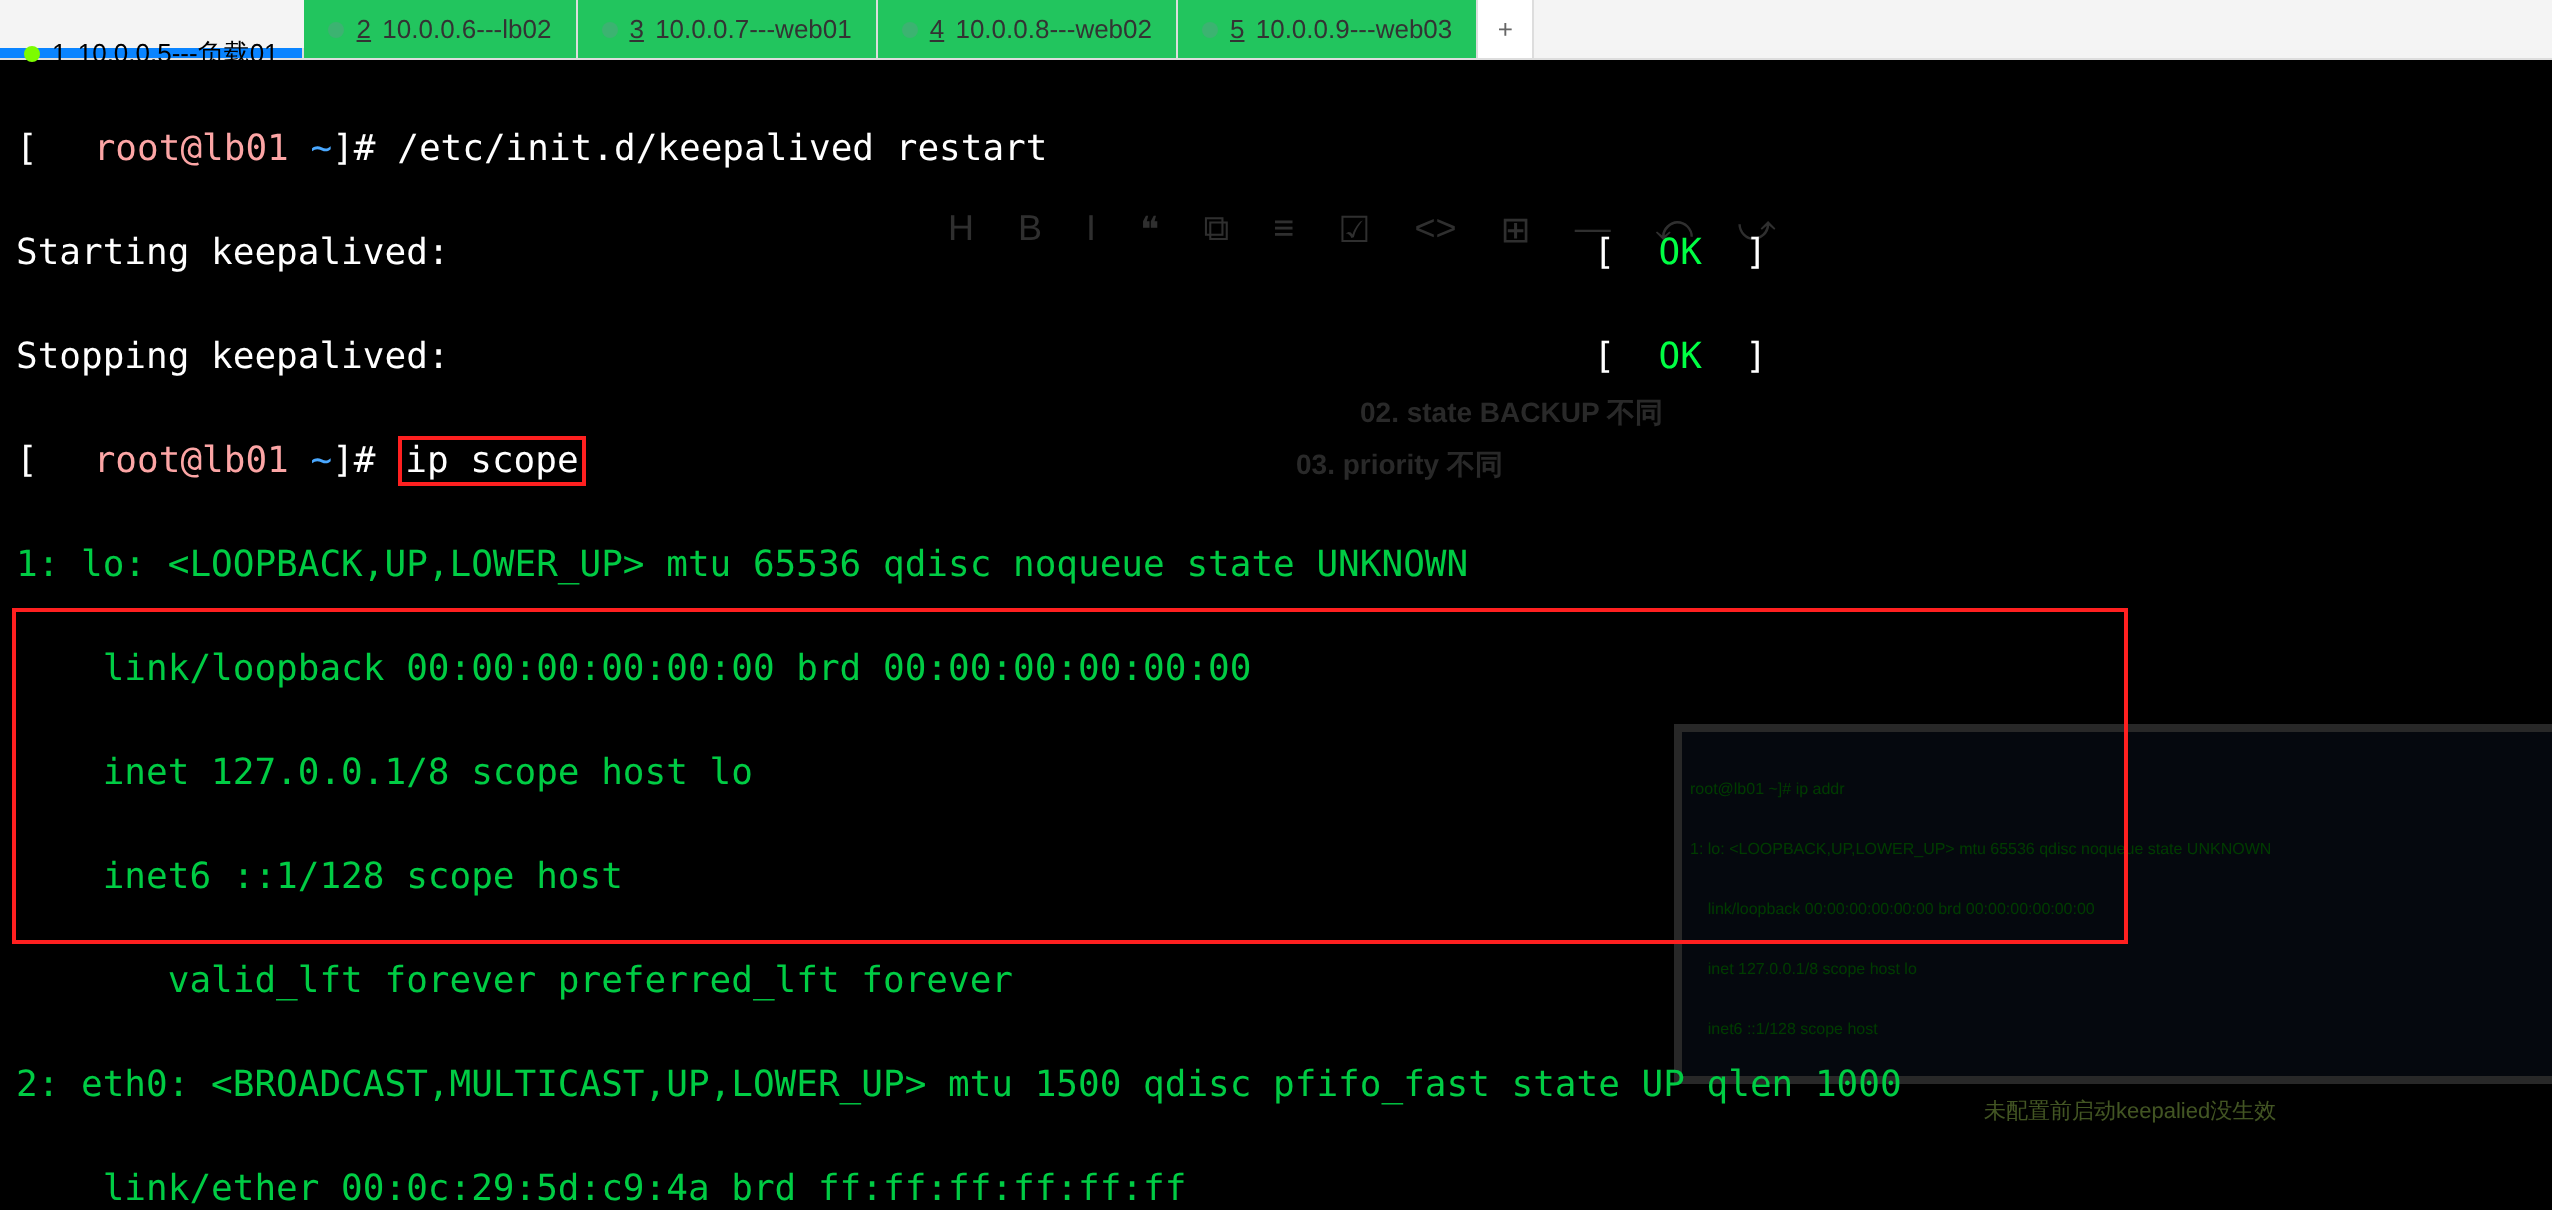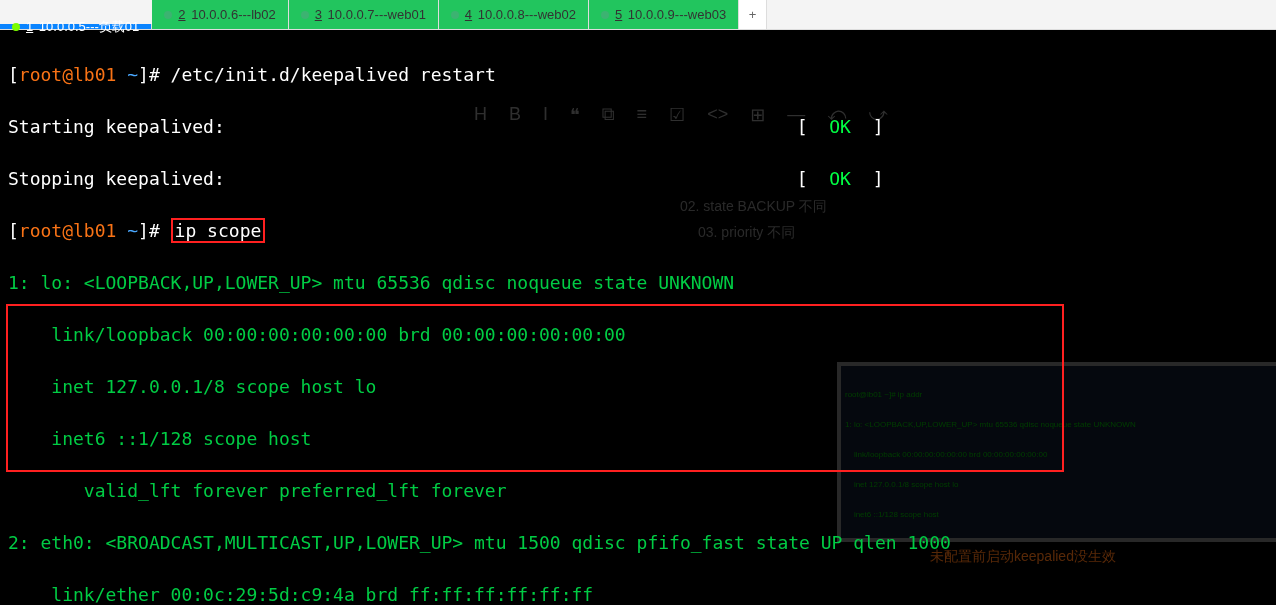--- a/index.html
+++ b/index.html
@@ -24,21 +24,21 @@
     display: flex;
     align-items: center;
     padding: 0 12px;
     border-right: 1px solid #ddd;
     cursor: pointer;
     gap: 6px;
     background: #22c55e;
   }
   .tab.active {
     background: #0a84ff;
-    color: #ffffff;
+    color: #000000;
     margin-top: 24px;
   }
   .tab.active .dot { background: #7cfc00; }
   .dot {
     width: 8px; height: 8px;
     border-radius: 50%;
     background: #3cb371;
     display: inline-block;
   }
   .tab .num { text-decoration: underline; margin-right: 2px; }
@@ -55,21 +55,21 @@
   }
   .terminal {
     font-family: "DejaVu Sans Mono", "Consolas", monospace;
     font-size: 18px;
     line-height: 26px;
     padding: 6px 8px;
     color: #0f0;
     white-space: pre;
     position: relative;
   }
-  .prompt-user { color: #f97316; }
+  .prompt-user { color: #fca5a5; margin-left: 28px; }
   .prompt-tilde { color: #4aa8ff; }
   .white { color: #fff; }
   .green { color: #00cc44; }
   .brgreen { color: #00ff44; }
   .highlight-red {
     border: 2px solid #ff2020;
     padding: 0 2px;
     margin: -1px 0;
   }
   .box-red {
@@ -90,40 +90,41 @@
   .ghost .toolbar {
     position: absolute;
     top: 66px; left: 474px;
     display: flex; gap: 22px;
     font-size: 18px; color: #888;
   }
   .ghost .right-text {
     position: absolute;
     color: #777;
     font-size: 14px;
+    font-weight: bold;
   }
   .thumb {
     position: absolute;
     top: 324px; left: 837px;
     width: 484px; height: 180px;
     background: #0f172a;
     border: 4px solid #737373;
     font-size: 8px;
     color: #0a0;
     padding: 4px;
     line-height: 10px;
     white-space: pre;
     overflow: hidden;
   }
   .thumb .red { color: #d33; }
   .thumb-caption {
     position: absolute;
-    top: 510px; left: 930px;
-    color: #f97316;
-    font-size: 14px;
+    top: 510px; left: 992px;
+    color: #bef264;
+    font-size: 11px;
   }
   .terminal-wrap { position: relative; z-index: 1; }
 </style>
 </head>
 <body>
 
 <div class="tabbar">
   <div class="tab active">
     <span class="dot"></span>
     <span class="label"><span class="num">1</span> <span>10.0.0.5---负载01</span></span>
@@ -158,21 +159,21 @@
     <span>⧉</span>
     <span>≡</span>
     <span>☑</span>
     <span>&lt;&gt;</span>
     <span>⊞</span>
     <span>—</span>
     <span>⤺</span>
     <span>⤻</span>
   </div>
   <div class="right-text" style="top:160px;left:680px">02. state BACKUP 不同</div>
-  <div class="right-text" style="top:186px;left:698px">03. priority   不同</div>
+  <div class="right-text" style="top:186px;left:648px">03. priority   不同</div>
   <div class="thumb">
     <div>root@lb01 ~]# ip addr</div>
     <div>1: lo: &lt;LOOPBACK,UP,LOWER_UP&gt; mtu 65536 qdisc noqueue state UNKNOWN</div>
     <div>    link/loopback 00:00:00:00:00:00 brd 00:00:00:00:00:00</div>
     <div>    inet 127.0.0.1/8 scope host lo</div>
     <div>    inet6 ::1/128 scope host</div>
     <div class="red">       valid_lft forever preferred_lft forever</div>
     
     
     

